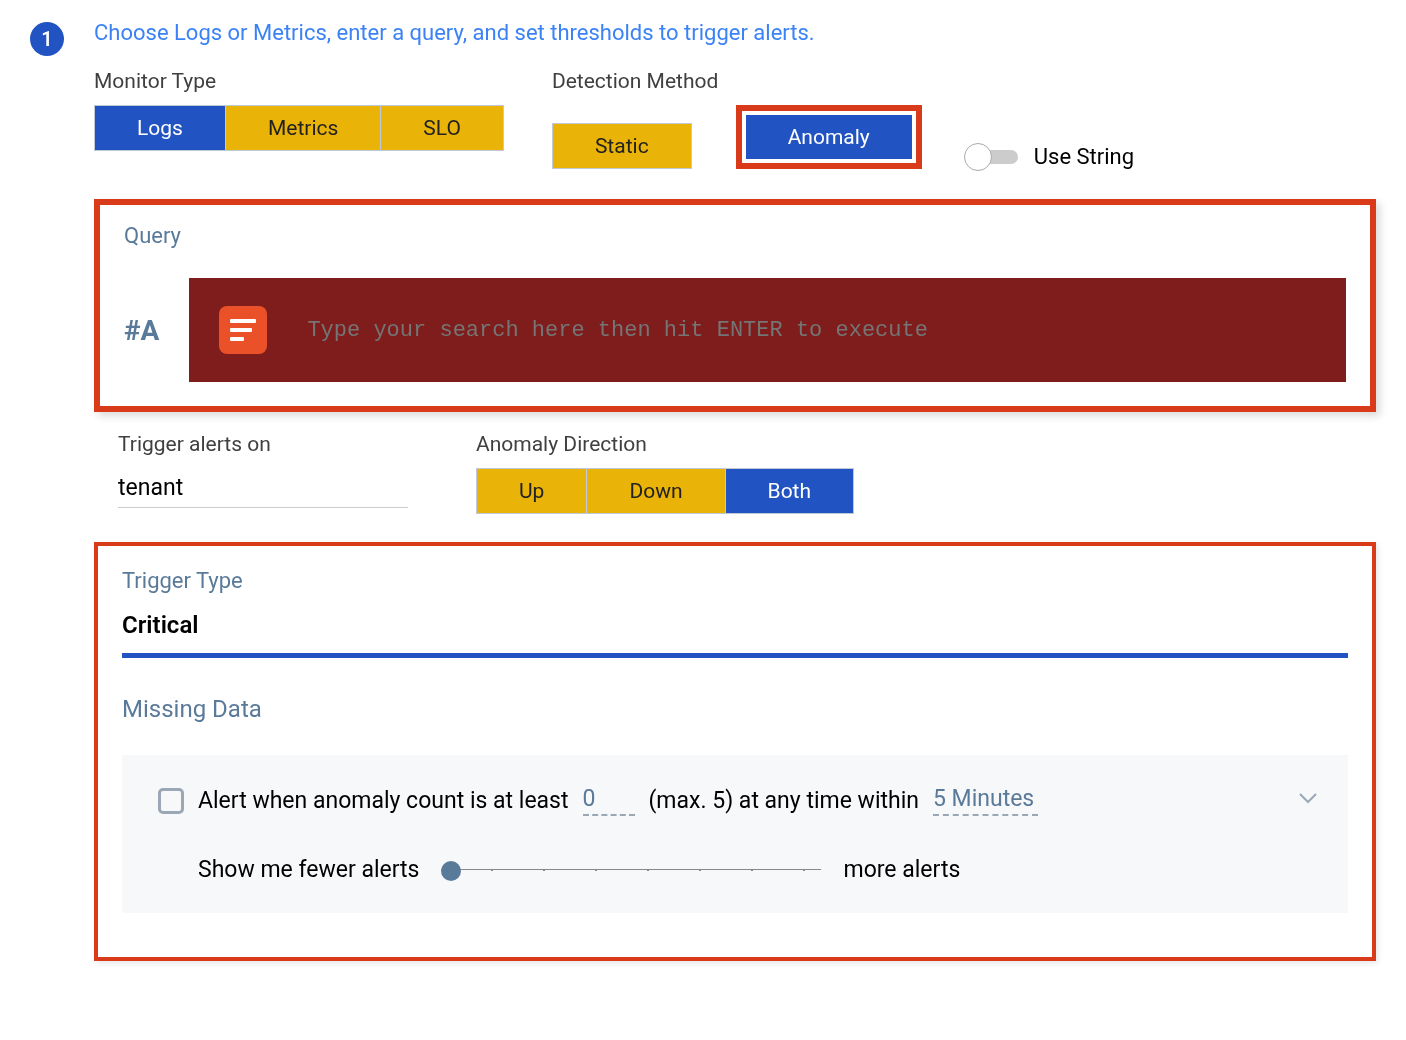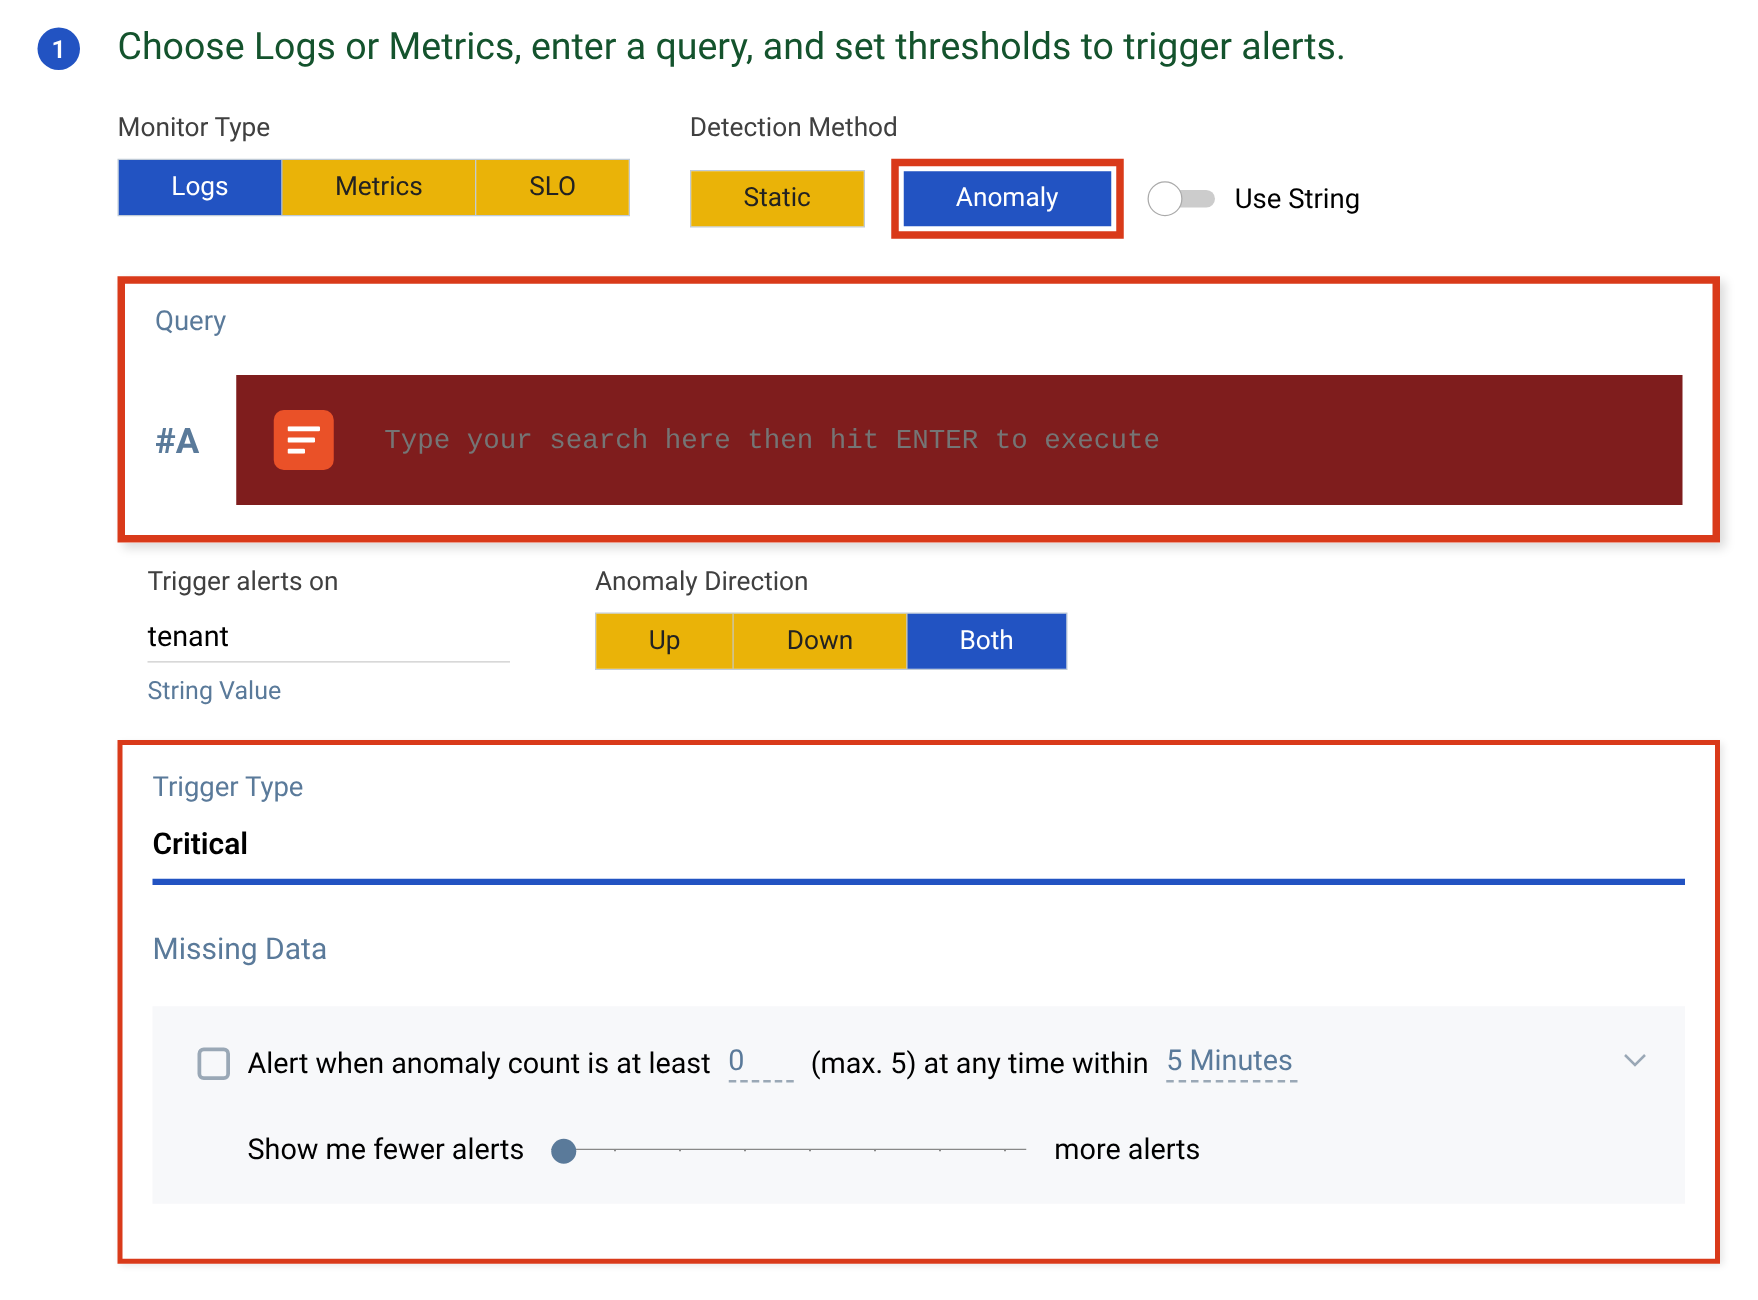--- a/index.html
+++ b/index.html
@@ -1,30 +1,30 @@
 <!DOCTYPE html>
 <html><head>
   <meta charset="utf-8">
   <style>
     * { margin: 0; padding: 0; box-sizing: border-box; font-family: -apple-system, BlinkMacSystemFont, "Segoe UI", Roboto, Helvetica, Arial, sans-serif; }
     body { background: #fff; padding: 20px 30px; width: 1406px; }
     .step-number { width: 34px; height: 34px; border-radius: 50%; background: #2253c2; color: #fff; display: flex; align-items: center; justify-content: center; font-weight: 600; font-size: 20px; float: left; margin-top: 2px; }
     .content { margin-left: 64px; }
     .title { font-size: 30px; font-weight: 700; color: #000; margin-bottom: 6px; }
-    .subtitle { font-size: 30px; color: #14532d; margin-bottom: 36px; }
+    .subtitle { font-size: 22px; color: #3b82f6; margin-bottom: 24px; }
     .row { display: flex; align-items: flex-start; gap: 48px; margin-bottom: 30px; }
     .field-label { color: #404040; font-size: 21px; margin-bottom: 12px; }
     .btn-group { display: flex; border: 1px solid #bfcad6; }
     .btn-group .btn { padding: 10px 42px; font-size: 21px; background: #eab308; color: #222; border: none; cursor: pointer; border-right: 1px solid #bfcad6; }
     .btn-group .btn:last-child { border-right: none; }
     .btn-group .btn.active { background: #2253c2; color: #fff; }
     .highlight-box { border: 6px solid #d93a1a; padding: 4px; display: inline-block; }
     .highlight-box .btn-group { border: none; }
     .highlight-box .btn { border-right: none; }
-    .detection-wrap { display: flex; align-items: center; gap: 21px; }
+    .detection-wrap { display: flex; align-items: flex-end; gap: 44px; }
     .toggle { display: flex; align-items: center; gap: 16px; }
     .toggle-switch { width: 52px; height: 14px; background: #ccc; border-radius: 10px; position: relative; cursor: pointer; }
     .toggle-switch::before { content: ""; position: absolute; left: -2px; top: -7px; width: 26px; height: 26px; background: #fff; border: 1px solid #aaa; border-radius: 50%; }
     .toggle-label { font-size: 22px; color: #000; }
     .query-section { border: 6px solid #d93a1a; padding: 18px 24px 24px; margin-bottom: 20px; box-shadow: 4px 4px 8px rgba(0,0,0,0.15); }
     .query-label { color: #5a7a9a; font-size: 22px; margin-bottom: 30px; }
     .query-row { display: flex; align-items: center; gap: 30px; }
     .query-id { font-size: 28px; font-weight: 700; color: #5a7a9a; }
     .query-icon-box { width: 48px; height: 48px; background: #ea5128; border-radius: 8px; display: flex; align-items: center; justify-content: center; }
     .query-input-wrap { flex: 1; background: #7f1d1d; padding: 28px 30px; display: flex; align-items: center; gap: 40px; }
@@ -99,21 +99,20 @@
         </div>
         <input class="query-input" type="text" placeholder="Type your search here then hit ENTER to execute" style="">
       </div>
     </div>
   </div>
 
   <div class="row2">
     <div>
       <div class="field-label">Trigger alerts on</div>
       <input class="text-input" type="text" value="tenant" style="">
-      <div class="hint">String Value</div>
     </div>
 
     <div>
       <div class="field-label">Anomaly Direction</div>
       <div class="btn-group">
         <button class="btn">Up</button>
         <button class="btn">Down</button>
         <button class="btn active">Both</button>
       </div>
     </div>

